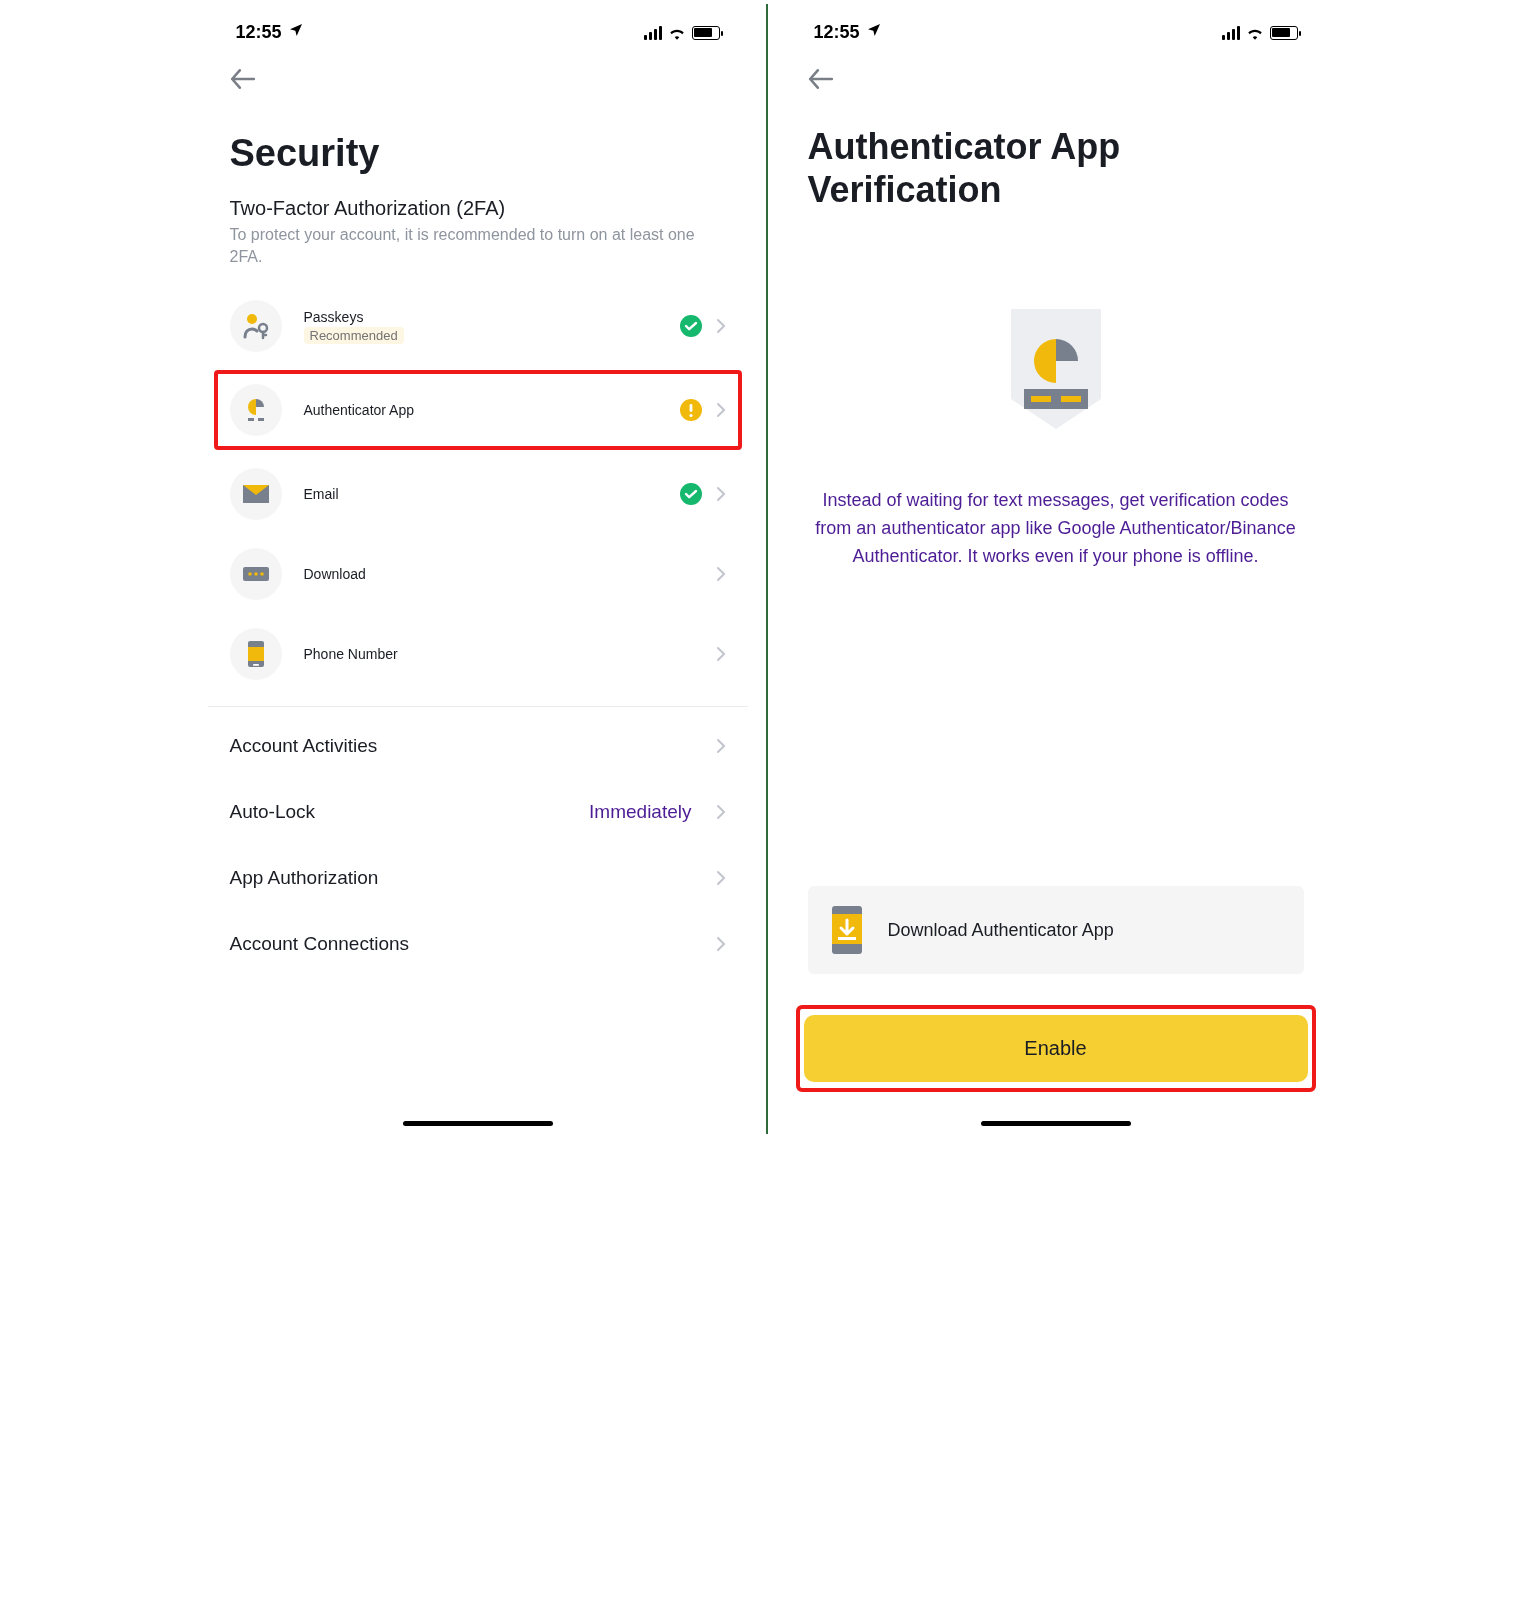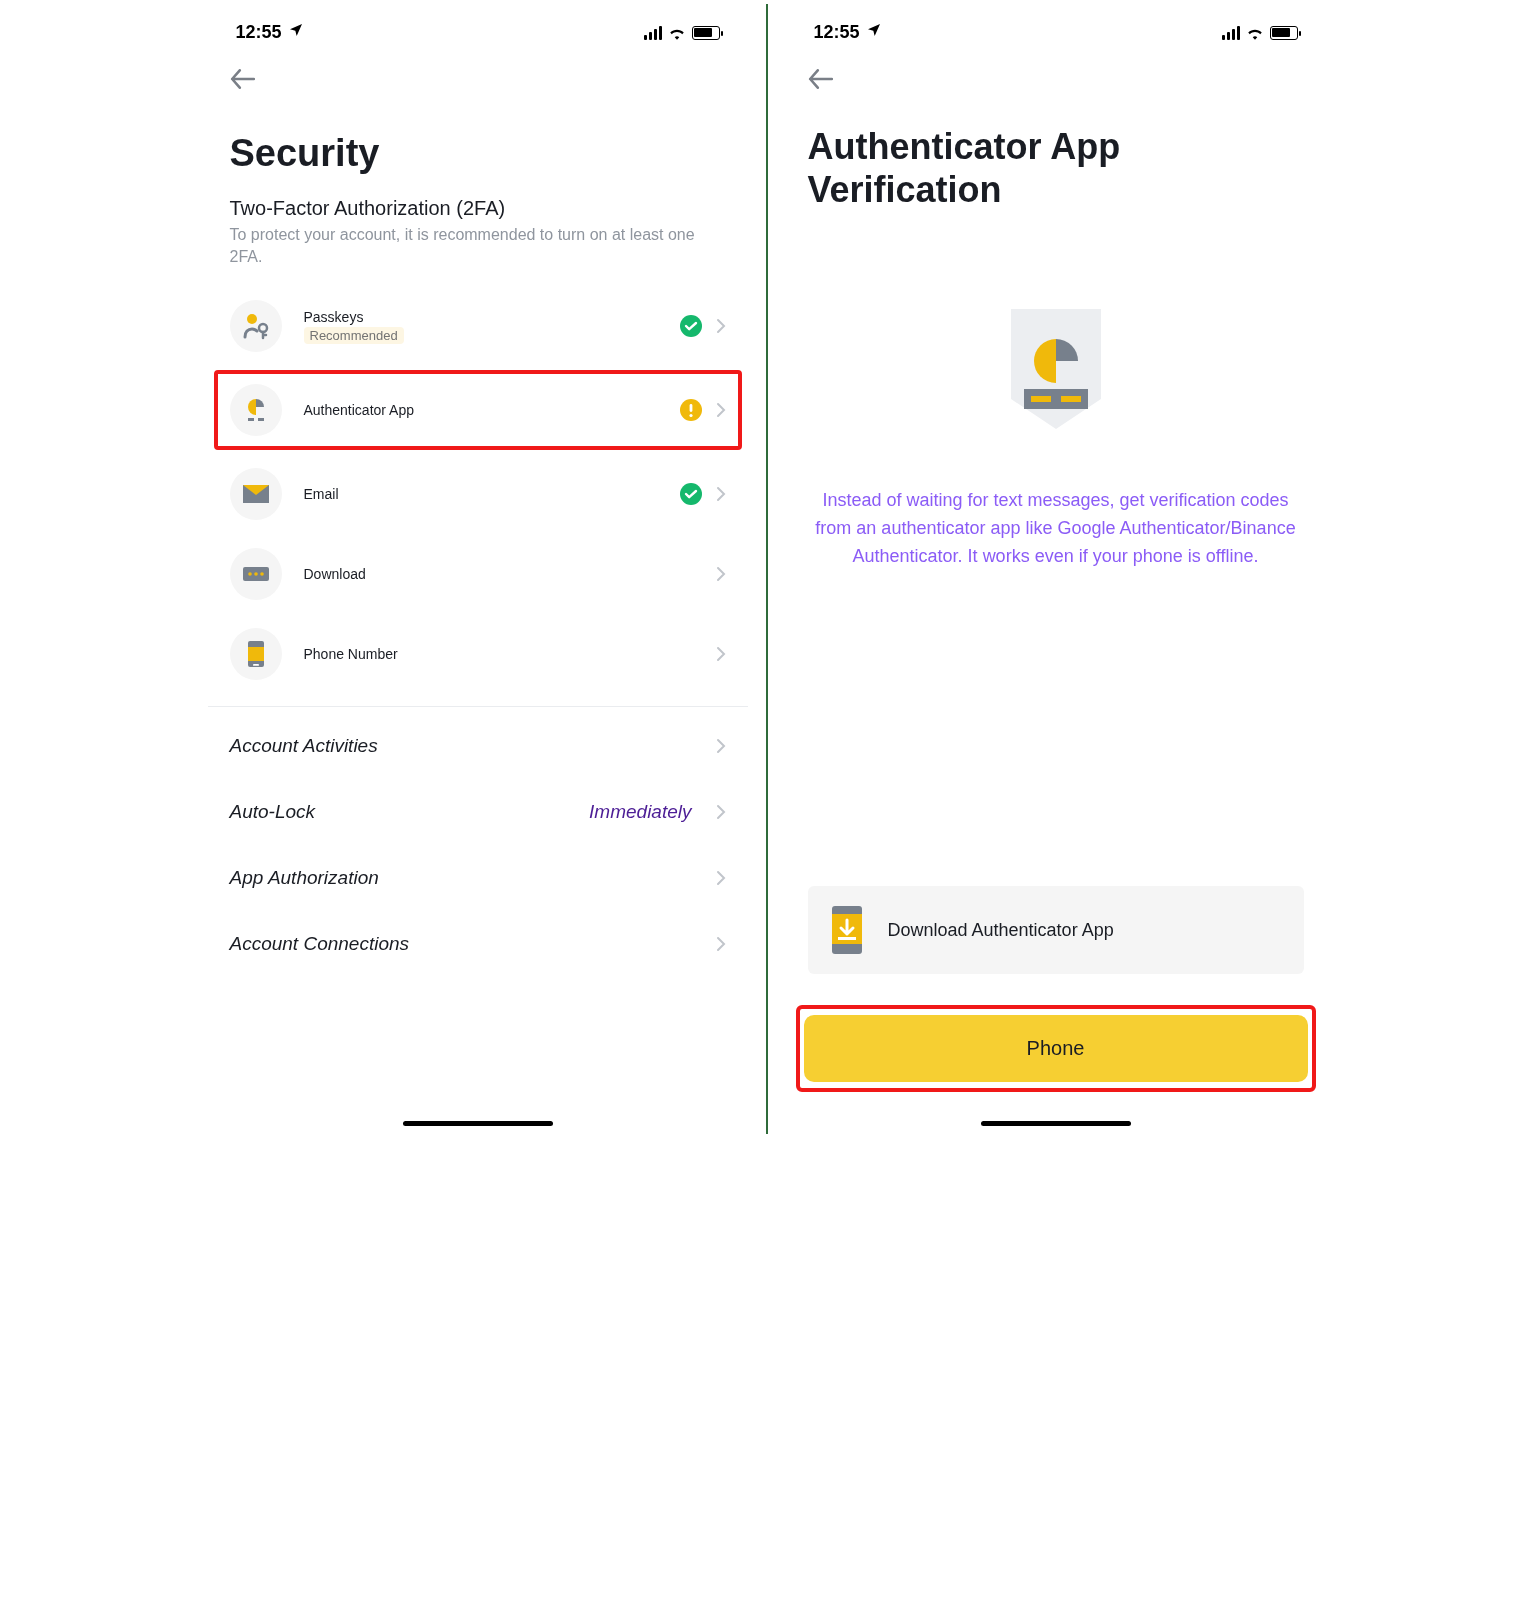--- a/index.html
+++ b/index.html
@@ -105,32 +105,31 @@
     left:6px; right:6px; top:0; bottom:0;
     pointer-events:none;
   }
 
   
   .simple-row {
     display:flex;
     align-items:center;
     padding: 22px 22px;
     cursor:pointer;
-    font-style:italic;
   }
   .simple-row .label{ flex:1; font-size:19px; color:#1a1d24;}
   .simple-row .value-text{ color:#4c1d95; font-size:19px; margin-right:24px;}
   .simple-row .chevron{ color:#c1c5cb; width:10px;height:16px;}
 
   .section-divider{ height:1px; background:#eaecef; margin:12px 0 6px;}
 
   
   .center-illus { display:flex; justify-content:center; padding-top:72px; }
   .desc-text {
-    font-size:18px; color:#8b5cf6; text-align:center;
+    font-size:18px; color:#4c1d95; text-align:center;
     padding: 28px 26px 0; line-height:1.55;
   }
 
   .download-card{
     margin: 0 22px 12px;
     background:#f5f5f5;
     border-radius:6px;
     display:flex;
     align-items:center;
     padding:18px 18px;
@@ -393,17 +392,17 @@
       <rect x="6" y="2" width="30" height="48" rx="3" fill="#77808c"></rect>
       <rect x="6" y="10" width="30" height="30" fill="#f0b90b"></rect>
       <path d="M21 16v14m0 0l-6-6m6 6l6-6" stroke="#fff" stroke-width="3" fill="none" stroke-linecap="round" stroke-linejoin="round"></path>
       <rect x="12" y="33" width="18" height="3" fill="#fff"></rect>
     </svg>
     <span class="dl-label">Download Authenticator App</span>
   </div>
 
   <div class="enable-wrap">
     <div class="enable-highlight"></div>
-    <button class="enable-btn">Phone</button>
+    <button class="enable-btn">Enable</button>
   </div>
 
   <div class="home-indicator"></div>
 </div>
 
 </body></html>

